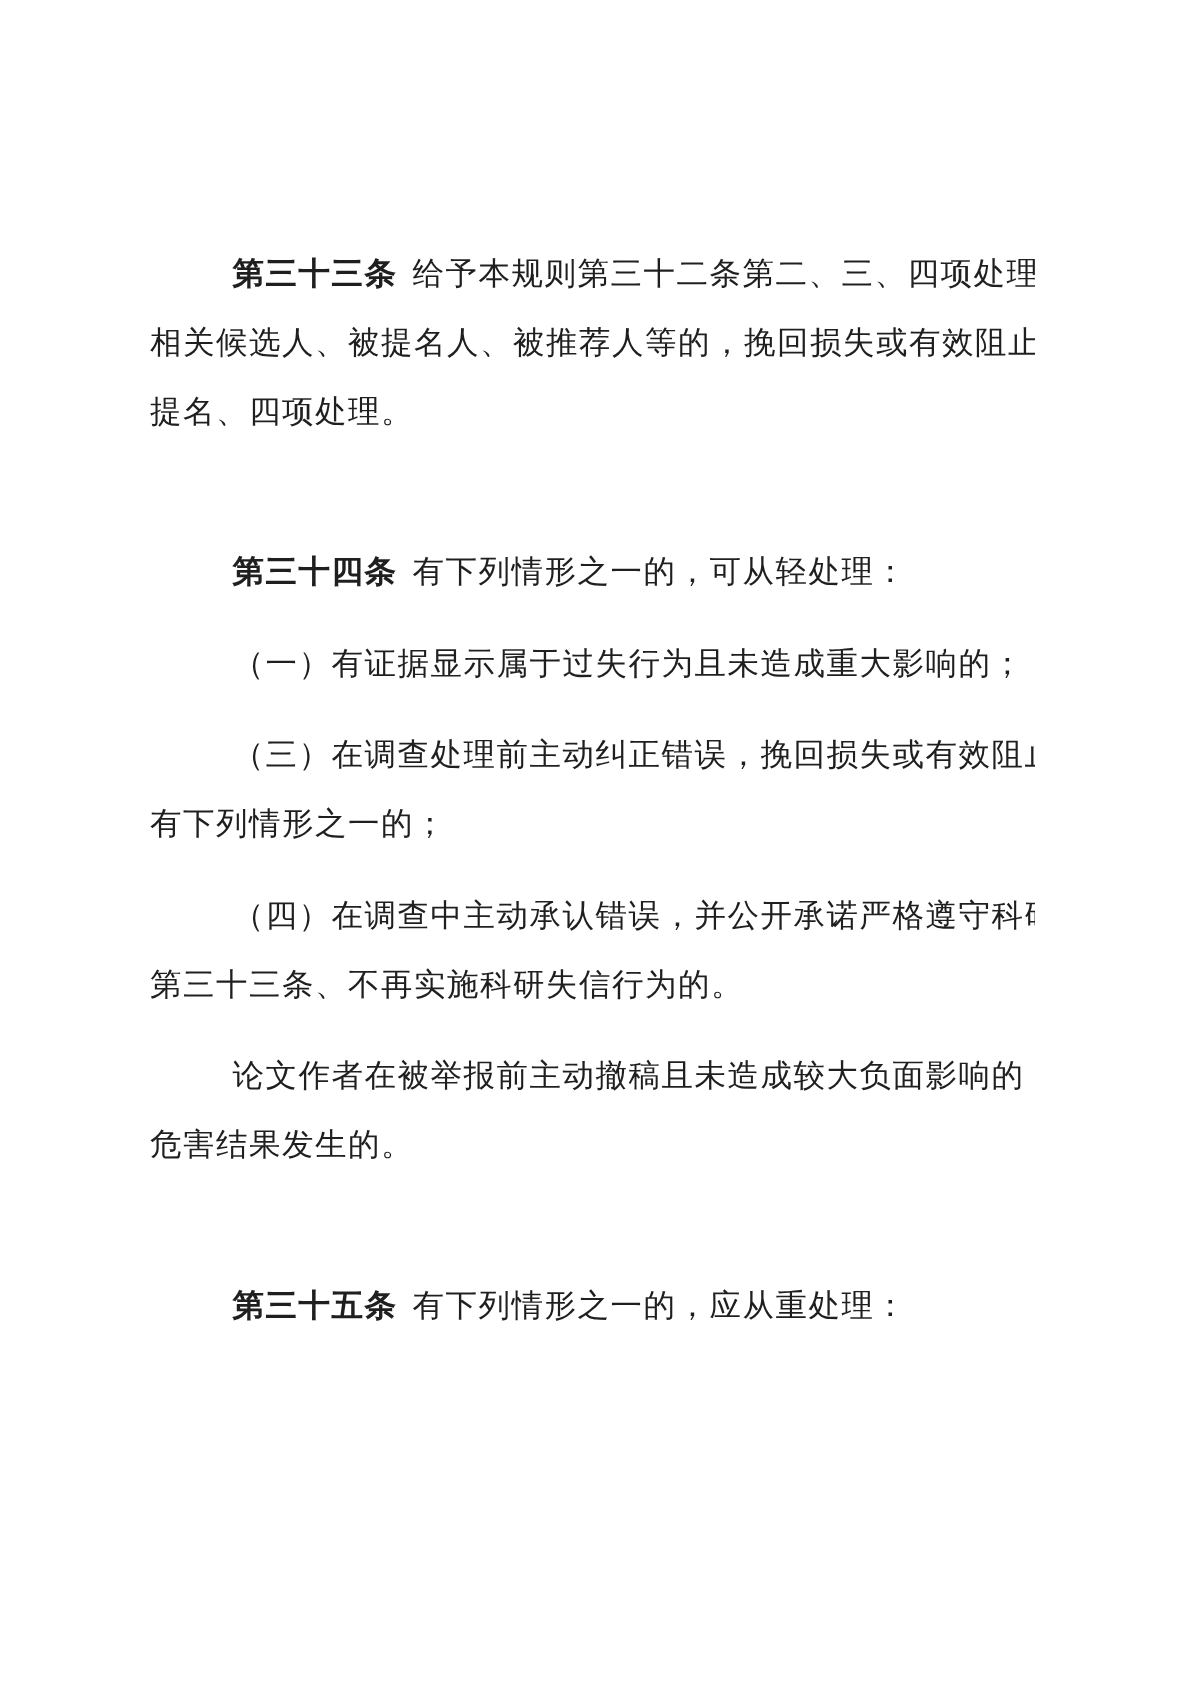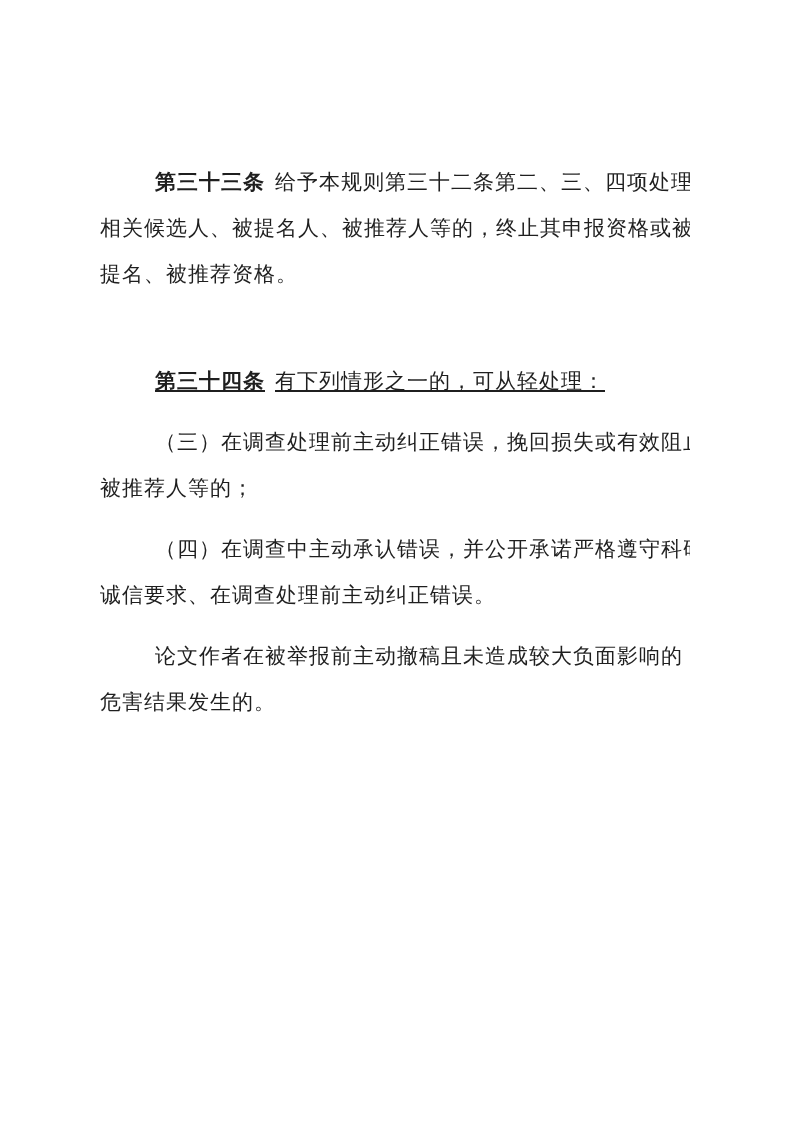--- a/index.html
+++ b/index.html
@@ -27,21 +27,20 @@
     overflow: hidden;
   }
   .para {
     margin: 15px 0;
   }
   .para:first-child {
     margin-top: 0;
   }
   .para.gap-before {
     margin-top: 61px; 
-    text-decoration: underline;
   }
   .line {
     white-space: nowrap;
     text-align: justify;
     text-justify: inter-character;
     text-align-last: left;
   }
   
   .line.fill {
     text-align-last: justify;
@@ -58,32 +57,38 @@
     width: 10px;
   }
 </style>
 </head>
 <body>
 
 <div class="page">
   <div class="content" style="color: rgb(31, 31, 31);">
       <div class="para">
         <div class="line first fill"><span class="term">第三十三条</span><span class="term-gap"></span><span>给予本规则第三十二条第二、三、四项处理</span></div>
-        <div class="line fill"><span>相关候选人、被提名人、被推荐人等的，终止其申报资格或被</span></div>
-        <div class="line"><span>提名、被推荐资格。</span></div>
+        <div class="line fill"><span>相关候选人、被提名人、被推荐人等的，挽回损失或有效阻止</span></div>
+        <div class="line"><span>提名、四项处理。</span></div>
       </div>
       <div class="para gap-before">
         <div class="line first"><span class="term">第三十四条</span><span class="term-gap"></span><span>有下列情形之一的，可从轻处理：</span></div>
       </div>
       <div class="para">
+        <div class="line first"><span>（一）有证据显示属于过失行为且未造成重大影响的；</span></div>
+      </div>
+      <div class="para">
         <div class="line first fill"><span>（三）在调查处理前主动纠正错误，挽回损失或有效阻止</span></div>
-        <div class="line"><span>被推荐人等的；</span></div>
+        <div class="line"><span>有下列情形之一的；</span></div>
       </div>
       <div class="para">
         <div class="line first fill"><span>（四）在调查中主动承认错误，并公开承诺严格遵守科研</span></div>
-        <div class="line"><span>诚信要求、在调查处理前主动纠正错误。</span></div>
+        <div class="line"><span>第三十三条、不再实施科研失信行为的。</span></div>
       </div>
       <div class="para">
         <div class="line first fill"><span>论文作者在被举报前主动撤稿且未造成较大负面影响的，</span></div>
         <div class="line"><span>危害结果发生的。</span></div>
       </div>
+      <div class="para gap-before">
+        <div class="line first"><span class="term">第三十五条</span><span class="term-gap"></span><span>有下列情形之一的，应从重处理：</span></div>
+      </div>
     </div>
 </div>
 
 </body></html>

